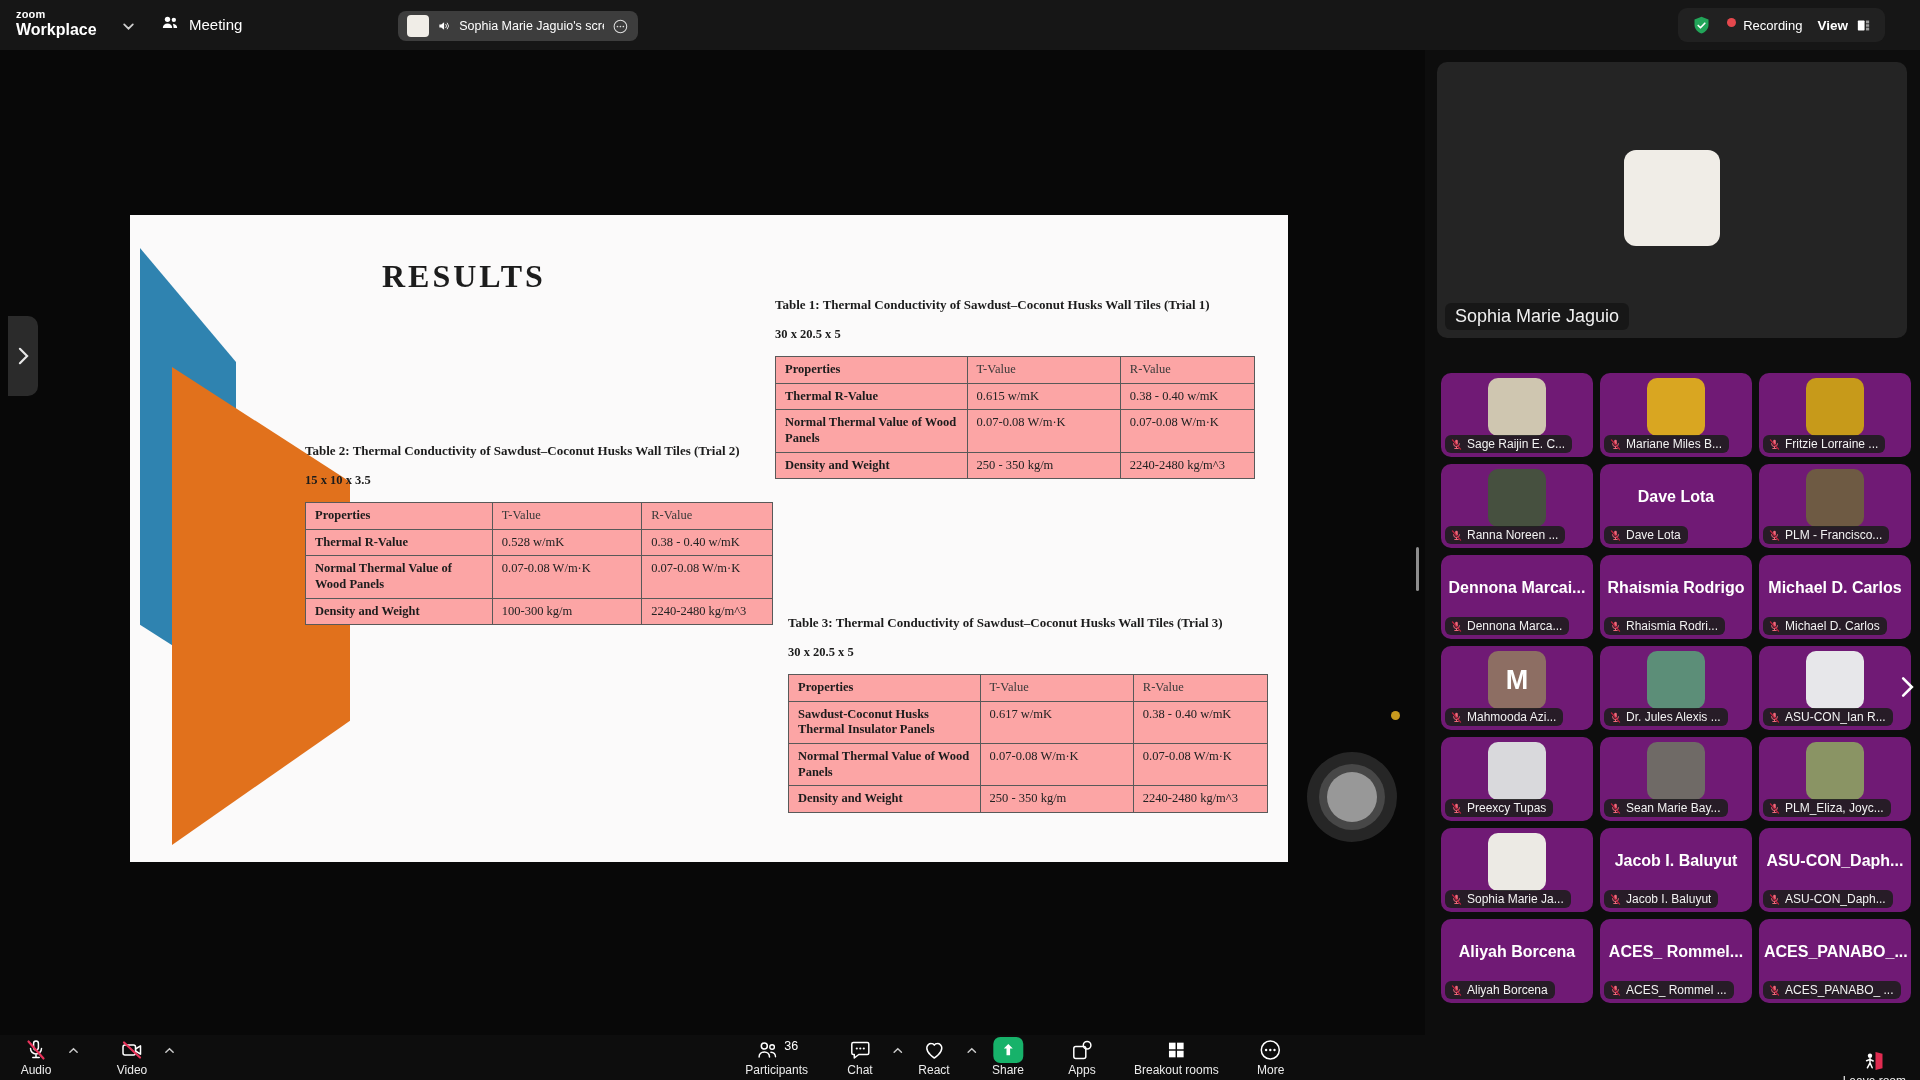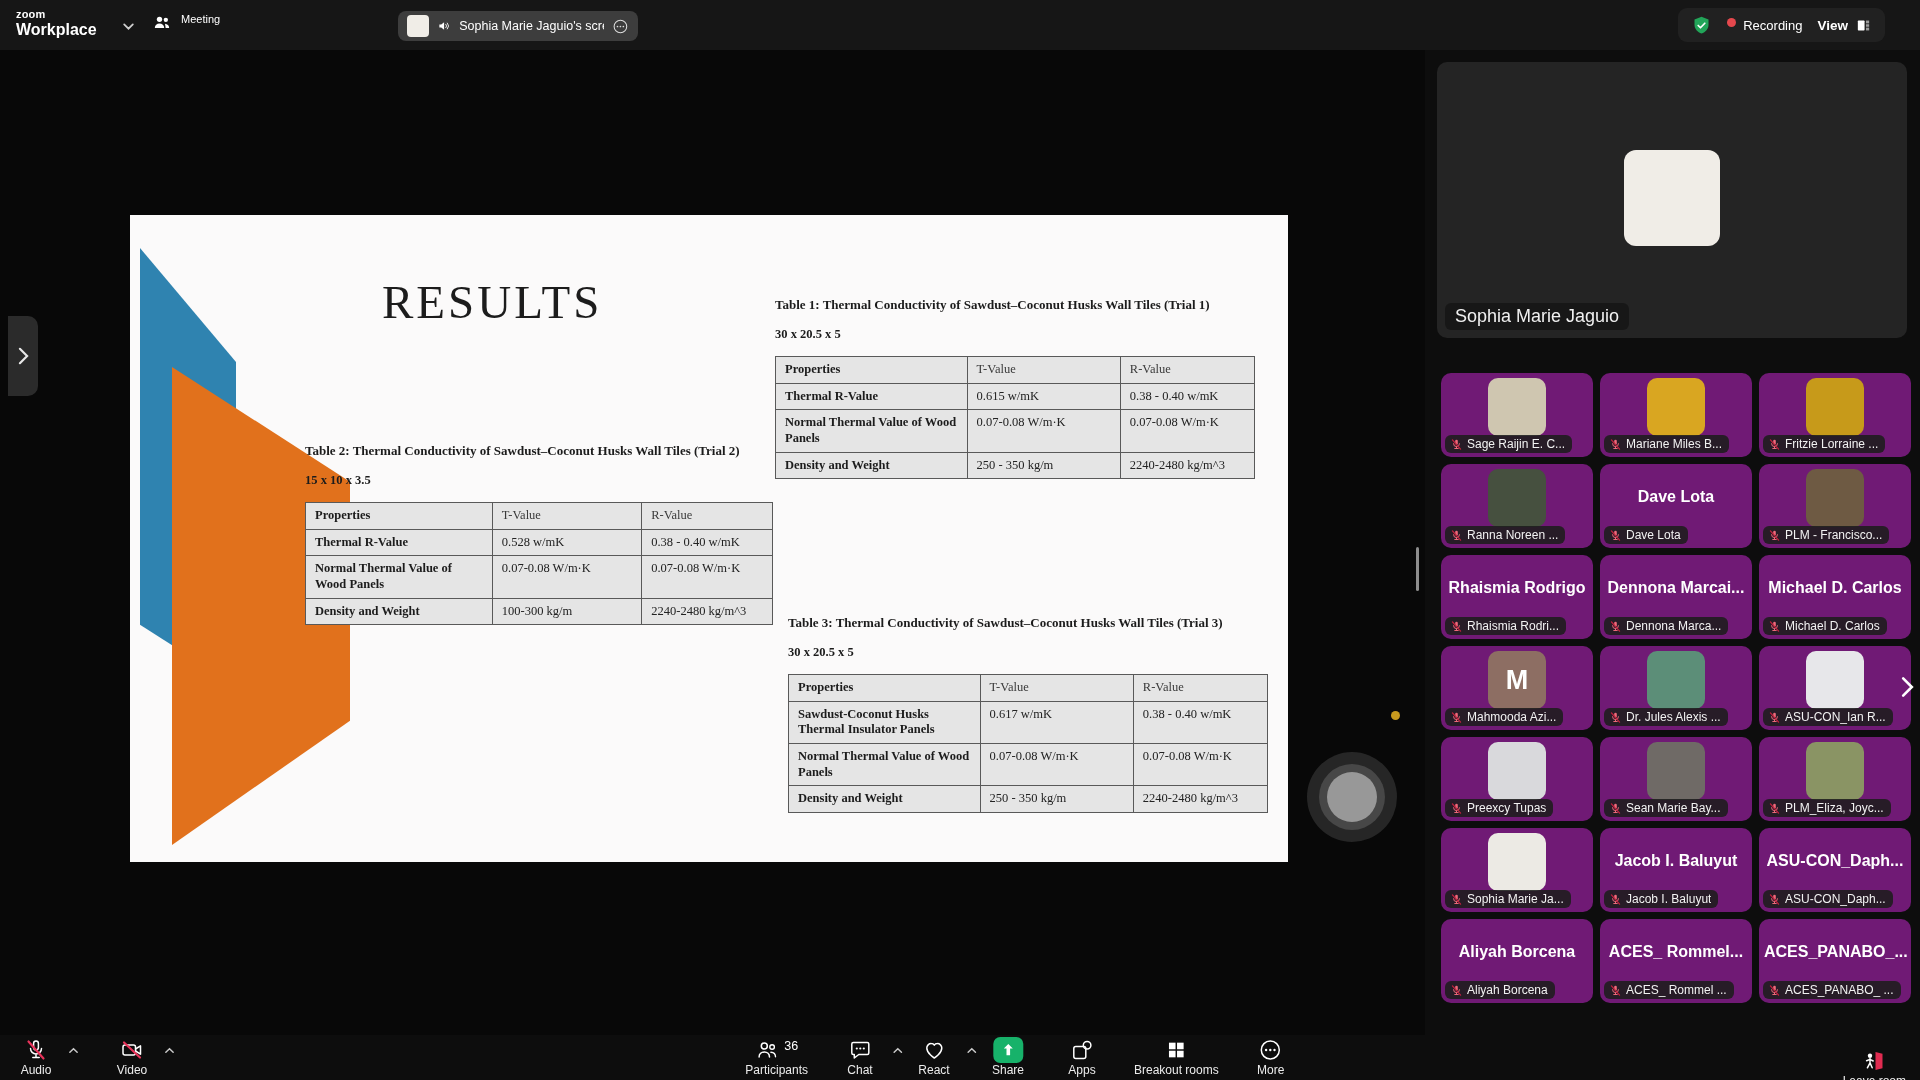--- a/index.html
+++ b/index.html
@@ -5,43 +5,43 @@
   html,body{margin:0;padding:0;background:#000;}
   body{width:1920px;height:1080px;position:relative;overflow:hidden;
        font-family:"Liberation Sans",sans-serif;color:#fff;-webkit-font-smoothing:antialiased;}
   svg{display:block}
   
   .topbar{position:absolute;top:0;left:0;right:0;height:50px;background:#161616;}
   .logo{position:absolute;left:16px;top:8px;line-height:1.15;}
   .logo .z1{font-size:11px;font-weight:700;letter-spacing:.2px}
   .logo .z2{font-size:16px;font-weight:700}
   .logo-chev{position:absolute;left:122px;top:20px;color:#cfcfcf}
-  .meeting{position:absolute;left:152px;top:13px;display:flex;align-items:flex-start;gap:9px;font-size:11px;cursor:pointer}
+  .meeting{position:absolute;left:160px;top:13px;display:flex;align-items:flex-end;gap:9px;font-size:15px;cursor:pointer}
   .sharepill{position:absolute;left:398px;top:11px;width:240px;height:30px;background:#3d3d3d;border-radius:8px;
              display:flex;align-items:center;gap:8px;padding:0 9px;box-sizing:border-box;cursor:pointer}
   .sharepill .mini-av{width:22px;height:22px;border-radius:4px;flex:0 0 auto}
   .sharepill .ptxt{font-size:12.5px;white-space:nowrap;overflow:hidden;flex:1 1 auto}
   .tr-cluster{position:absolute;right:35px;top:8px;height:34px;background:#212121;border-radius:9px;
               display:flex;align-items:center;gap:15px;padding:0 13px}
   .rec{display:flex;gap:7px;font-size:13px;cursor:pointer}
   .recdot{width:9px;height:9px;border-radius:50%}
   .viewbtn{display:flex;align-items:center;gap:7px;font-size:13.5px;font-weight:600;cursor:pointer}
   
   .stage{position:absolute;top:50px;left:0;width:1425px;height:985px;background:#080808;}
   .slide{position:absolute;left:130px;top:165px;width:1158px;height:647px;background:#fbfafa;overflow:hidden;
          font-family:"Liberation Serif",serif;color:#1c1c1c}
   .shape-blue{position:absolute;left:10px;top:33px;width:96px;height:438px;
               clip-path:polygon(0 0,100% 26%,100% 100%,0 86%);}
   .shape-orange{position:absolute;left:42px;top:152px;width:178px;height:478px;
               clip-path:polygon(0 0,100% 24%,100% 74%,0 100%);}
-  .slide-title{position:absolute;left:252px;top:60px;font-size:47px;font-weight:400;letter-spacing:3px}
+  .slide-title{position:absolute;left:252px;top:43px;font-size:32px;font-weight:700;letter-spacing:3px}
   .tblock{position:absolute;}
   .tcap{font-size:13px;font-weight:700;margin-bottom:14px}
   .tdim{font-size:12.5px;font-weight:700;margin-bottom:14px}
-  table.stable{border-collapse:collapse;width:100%;table-layout:fixed;background:#e5e5e5}
+  table.stable{border-collapse:collapse;width:100%;table-layout:fixed;background:#fca5a5}
   table.stable th,table.stable td{border:1px solid #595959;padding:5px 9px;font-size:12.5px;text-align:left;
         vertical-align:top;line-height:1.25;font-family:"Liberation Serif",serif;color:#222}
   table.stable th{font-weight:400;color:#3a3a3a}
   table.stable th.bold,table.stable td.b{font-weight:700;color:#1c1c1c}
   .panel-toggle{position:absolute;left:8px;top:266px;width:30px;height:80px;background:#2b2b2b;
                 border-radius:0 10px 10px 0;display:flex;align-items:center;justify-content:center;cursor:pointer}
   .lens{position:absolute;left:1307px;top:702px;width:90px;height:90px;border-radius:50%;background:#262626;
         display:flex;align-items:center;justify-content:center}
   .lens .mid{width:66px;height:66px;border-radius:50%;background:#474747;display:flex;align-items:center;justify-content:center}
   .lens .inner{width:50px;height:50px;border-radius:50%;background:#989898}
@@ -393,36 +393,36 @@
       <div class="pav" style="background: rgb(110, 90, 67);"></div>
       <div class="pill">
         <svg width="13" height="13" viewBox="0 0 24 24">
             <use href="#sym-pillmic"></use>
           </svg>
         <span class="plbl">PLM - Francisco...</span>
       </div>
     </div>
 
     <div class="tile">
+      <div class="bigname">Dennona  Marcai...</div>
+      <div class="pill">
+        <svg width="13" height="13" viewBox="0 0 24 24">
+            <use href="#sym-pillmic"></use>
+          </svg>
+        <span class="plbl">Dennona Marca...</span>
+      </div>
+    </div>
+
+    <div class="tile">
       <div class="bigname">Rhaismia Rodrigo</div>
       <div class="pill">
         <svg width="13" height="13" viewBox="0 0 24 24">
             <use href="#sym-pillmic"></use>
           </svg>
         <span class="plbl">Rhaismia Rodri...</span>
-      </div>
-    </div>
-
-    <div class="tile">
-      <div class="bigname">Dennona  Marcai...</div>
-      <div class="pill">
-        <svg width="13" height="13" viewBox="0 0 24 24">
-            <use href="#sym-pillmic"></use>
-          </svg>
-        <span class="plbl">Dennona Marca...</span>
       </div>
     </div>
 
     <div class="tile">
       <div class="bigname">Michael D. Carlos</div>
       <div class="pill">
         <svg width="13" height="13" viewBox="0 0 24 24">
             <use href="#sym-pillmic"></use>
           </svg>
         <span class="plbl">Michael D. Carlos</span>

